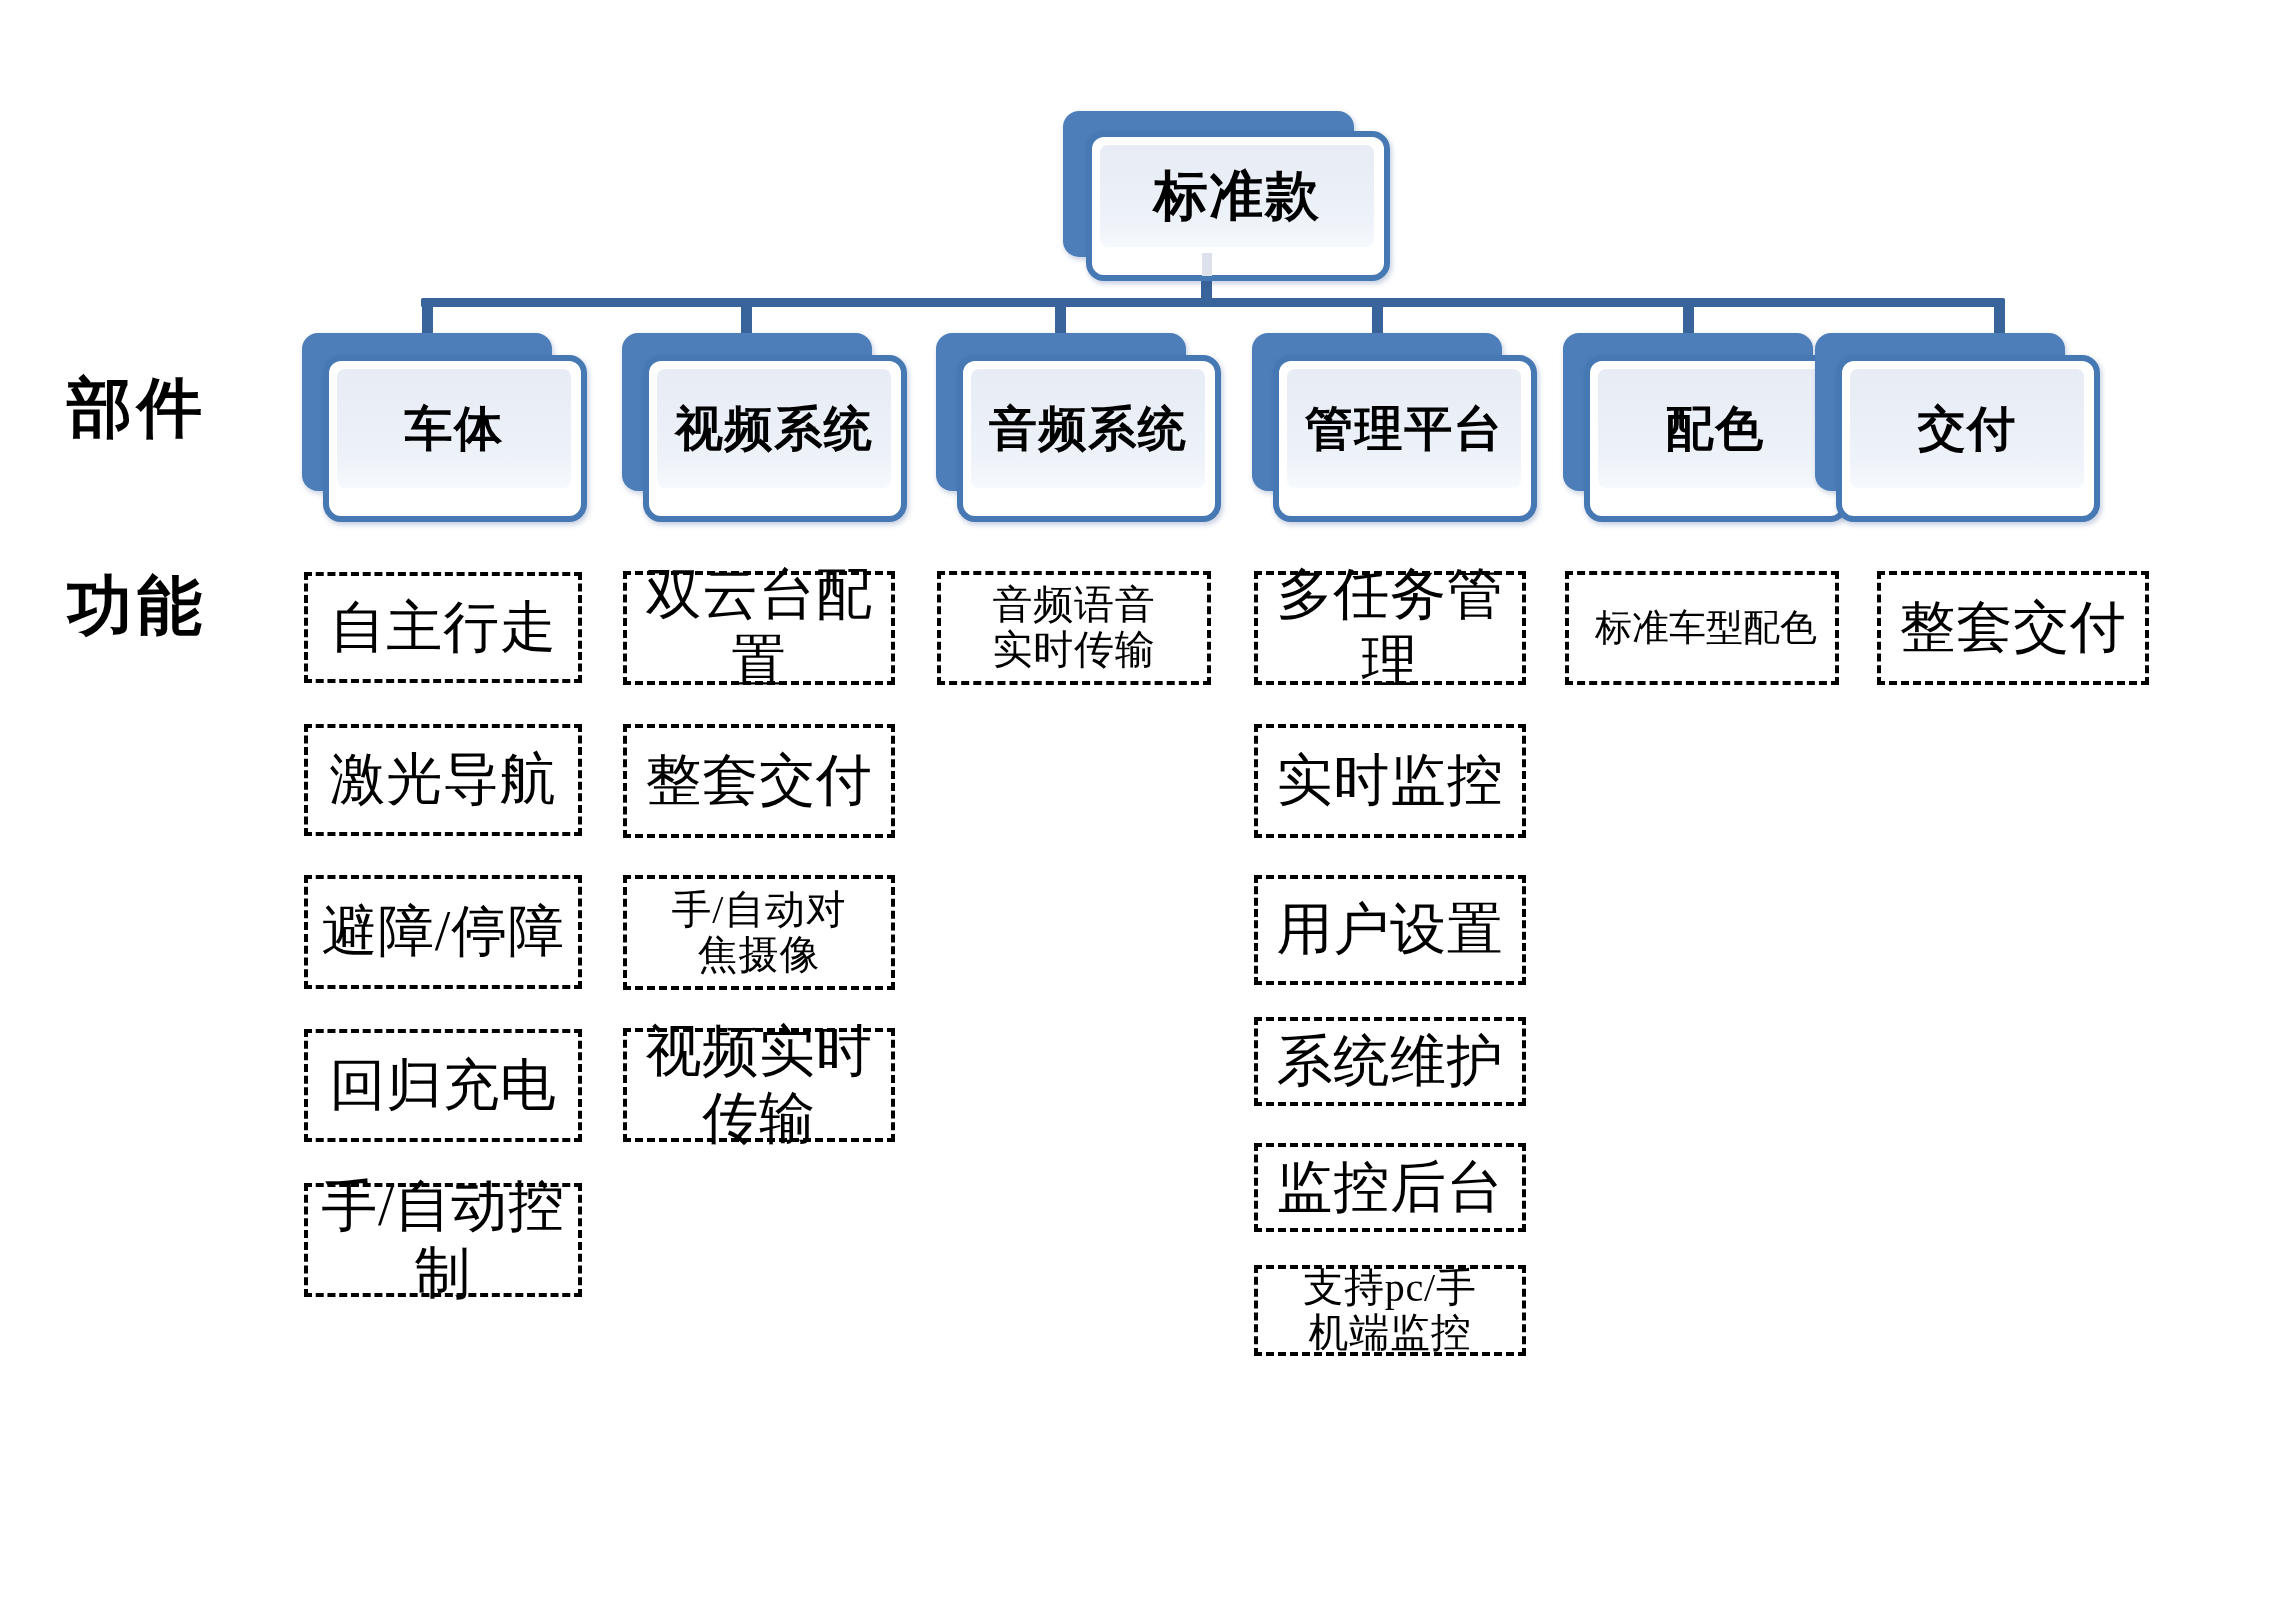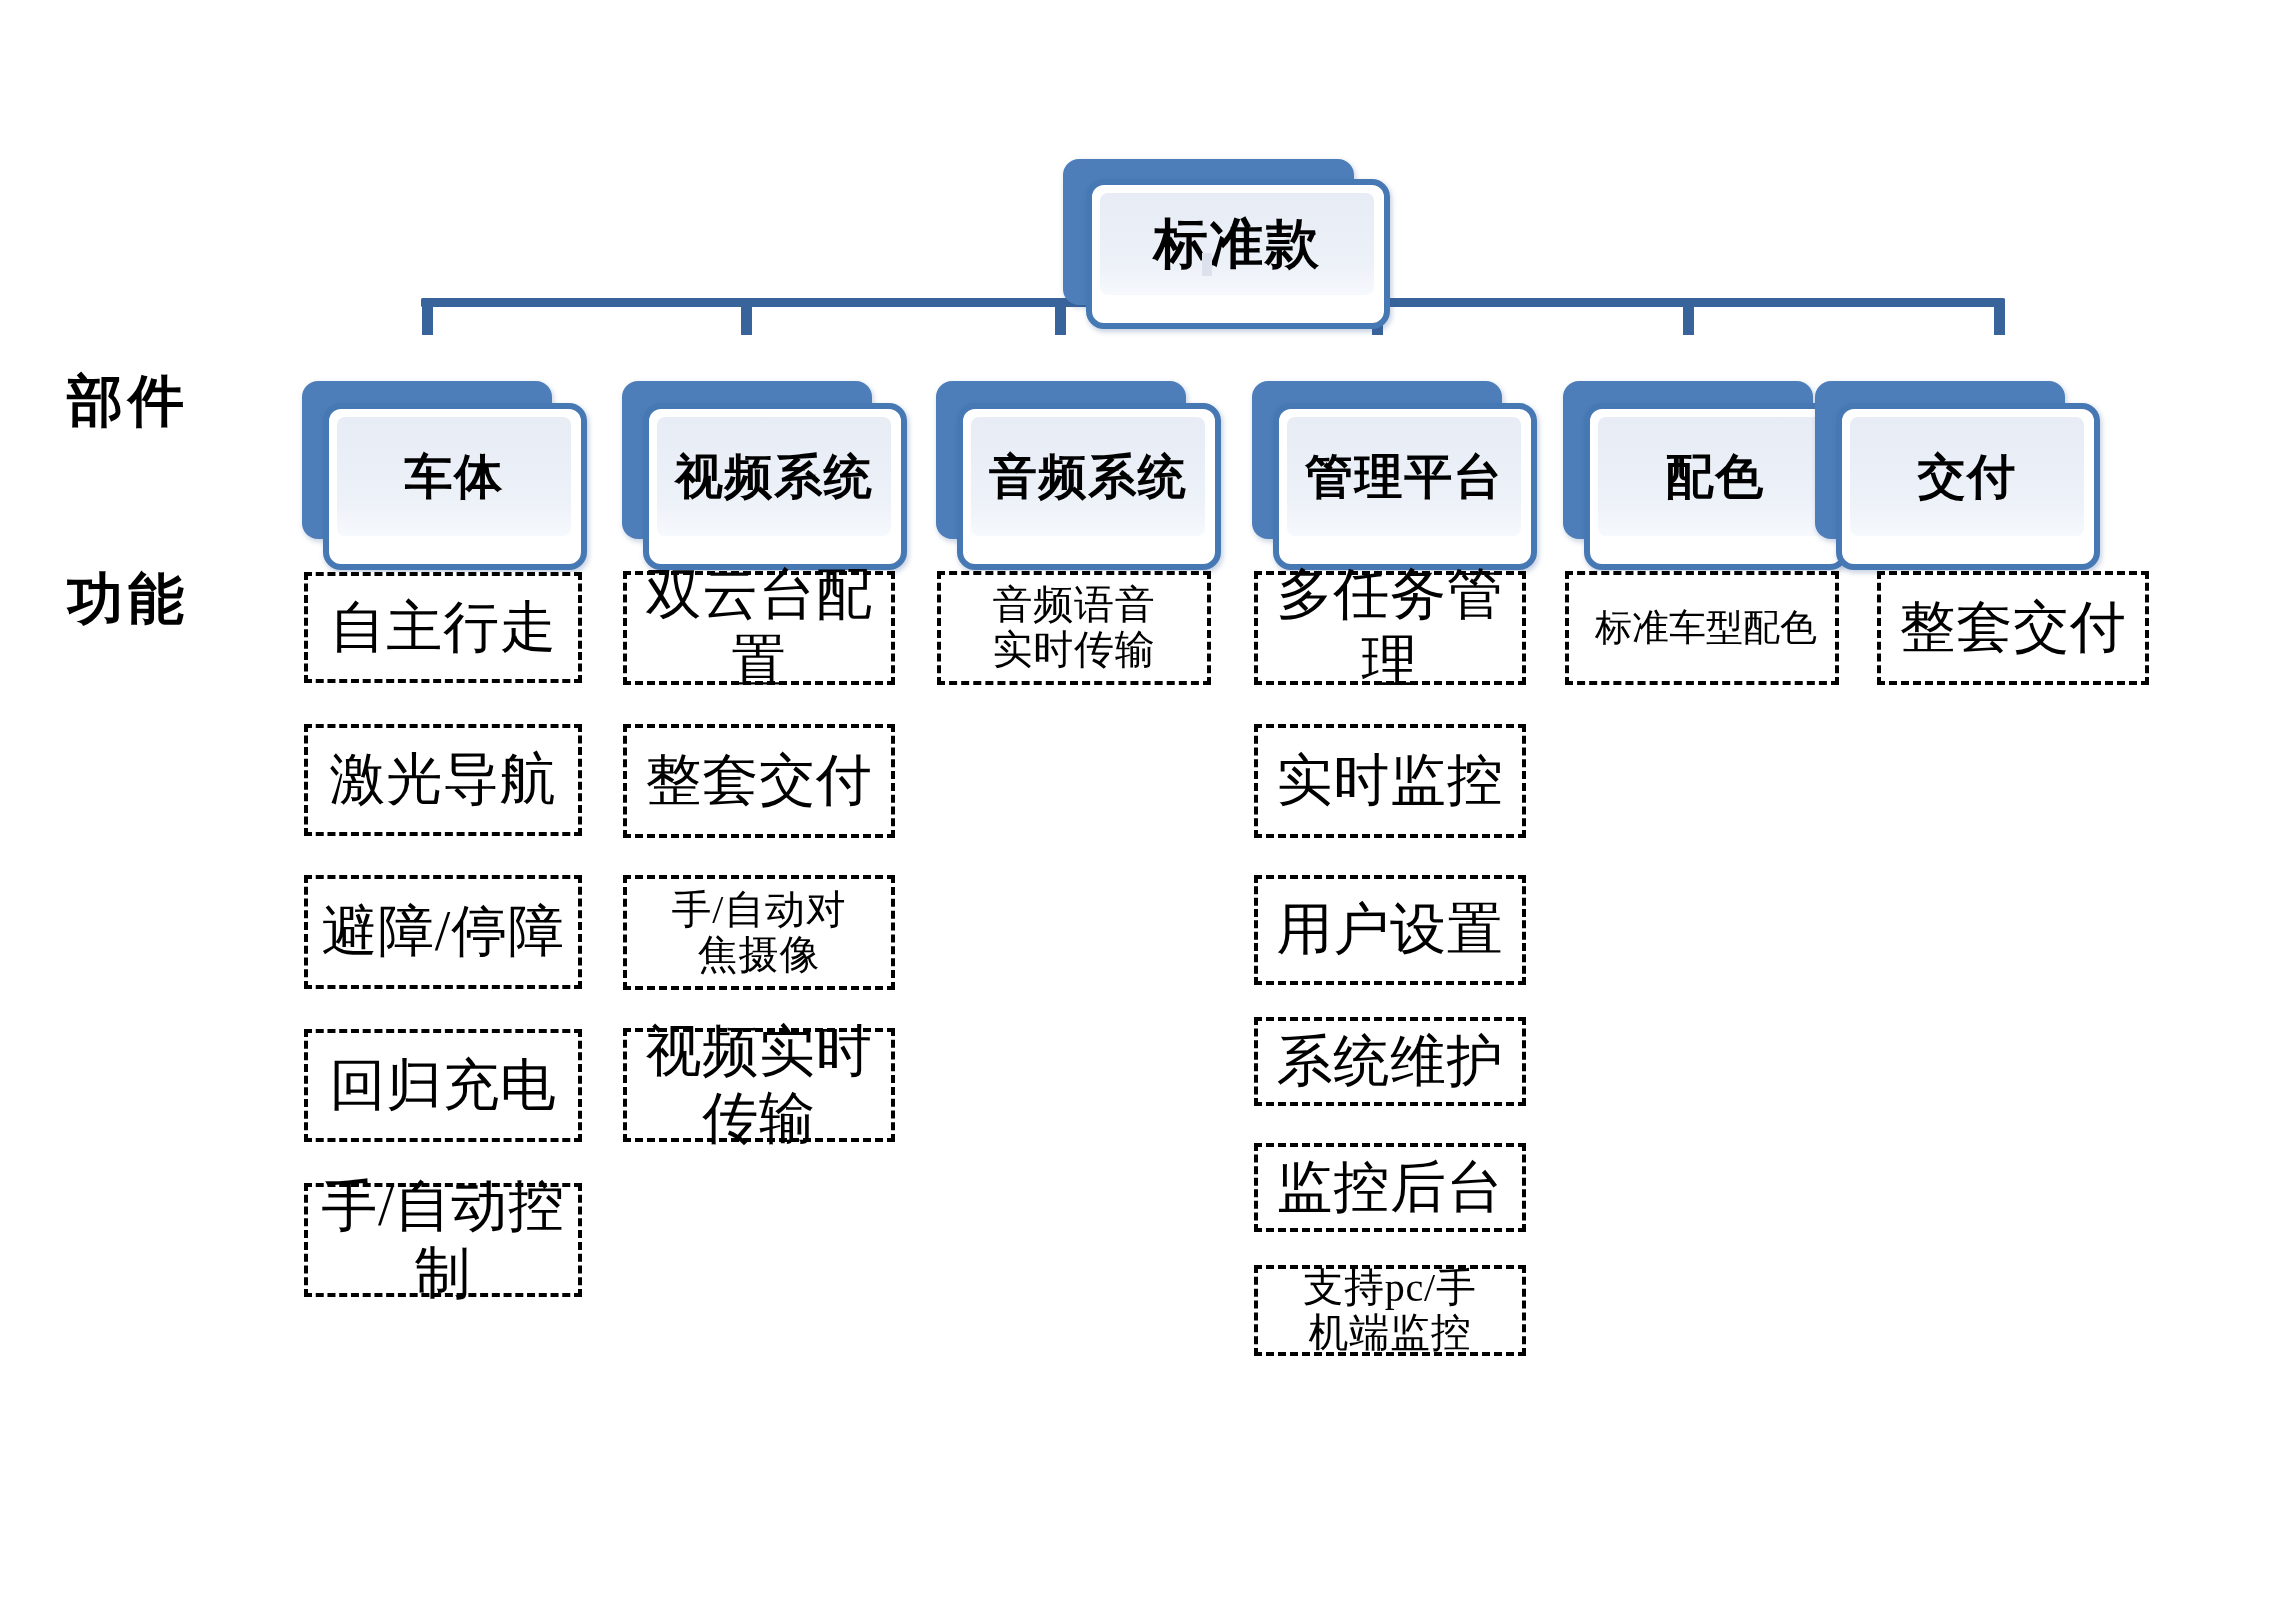--- a/index.html
+++ b/index.html
@@ -7,21 +7,21 @@
   .stage {
     position:relative; width:2273px; height:1623px; background:#fff; overflow:hidden;
     font-family:"Liberation Serif","DejaVu Serif",serif; color:#000;
   }
 
   
   .conn { position:absolute; background:var(--connector,#38639b); }
   .conn.hbar { border-radius:1.6px; }
 
   
-  .node { position:absolute;margin-top:48px; }
+  .node { position:absolute; }
   .node .back {
     position:absolute; left:0; top:0; border-radius:16px;
     background:var(--node-fill,#4d7eba);
     box-shadow:1.6px 2.4px 4.9px rgba(60,95,150,.25);
   }
   .node .front {
     position:absolute; box-sizing:border-box;
     background:#ffffff; border:6.5px solid var(--node-border,#4678b3);
     border-radius:18px; box-shadow:1.6px 2.4px 5.7px rgba(60,95,150,.28);
   }
@@ -39,21 +39,21 @@
     position:absolute; box-sizing:border-box; background:#fff;
     border:4px dashed var(--dash,#000);
     display:flex; align-items:center; justify-content:center; text-align:center;
   }
   .fn-label { font-size:56px; letter-spacing:0.8px; line-height:1.2; white-space:pre-line; }
   .fn-label.tight { font-size:40px; line-height:1.12; }
   .fn-label.small { font-size:37px; letter-spacing:0;margin-left:8px; }
 
   
   .side-label {
-    position:absolute; font-weight:bold; font-size:56px; letter-spacing:4.9px; white-space:nowrap;
+    position:absolute; font-weight:bold; font-size:65px; letter-spacing:4.9px; white-space:nowrap;
   }
 </style>
 </head>
 <body>
 
 <div class="stage">
 
   <div class="conn" style="left:1201px;top:276px;width:10.6px;height:24px"></div>
   <div class="conn hbar" style="left:421px;top:298px;width:1584px;height:9px"></div>
   <div class="conn" style="left:422px;top:304px;width:10.6px;height:31px"></div>

